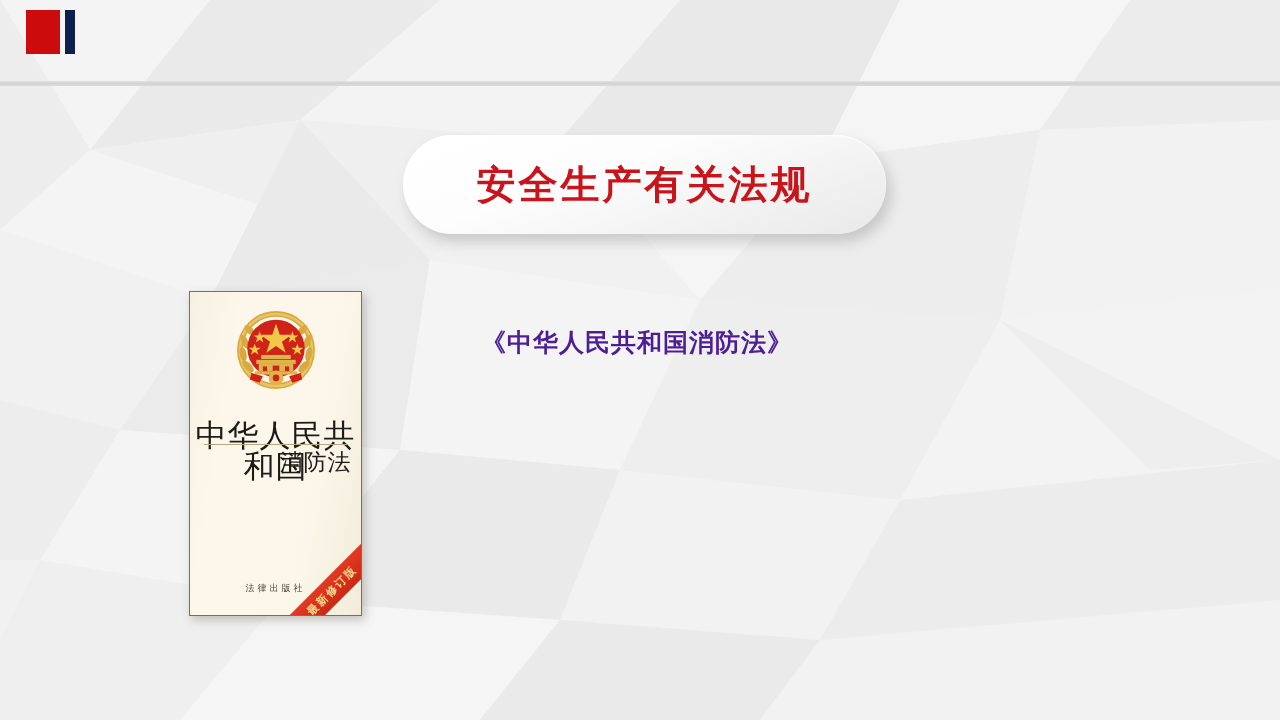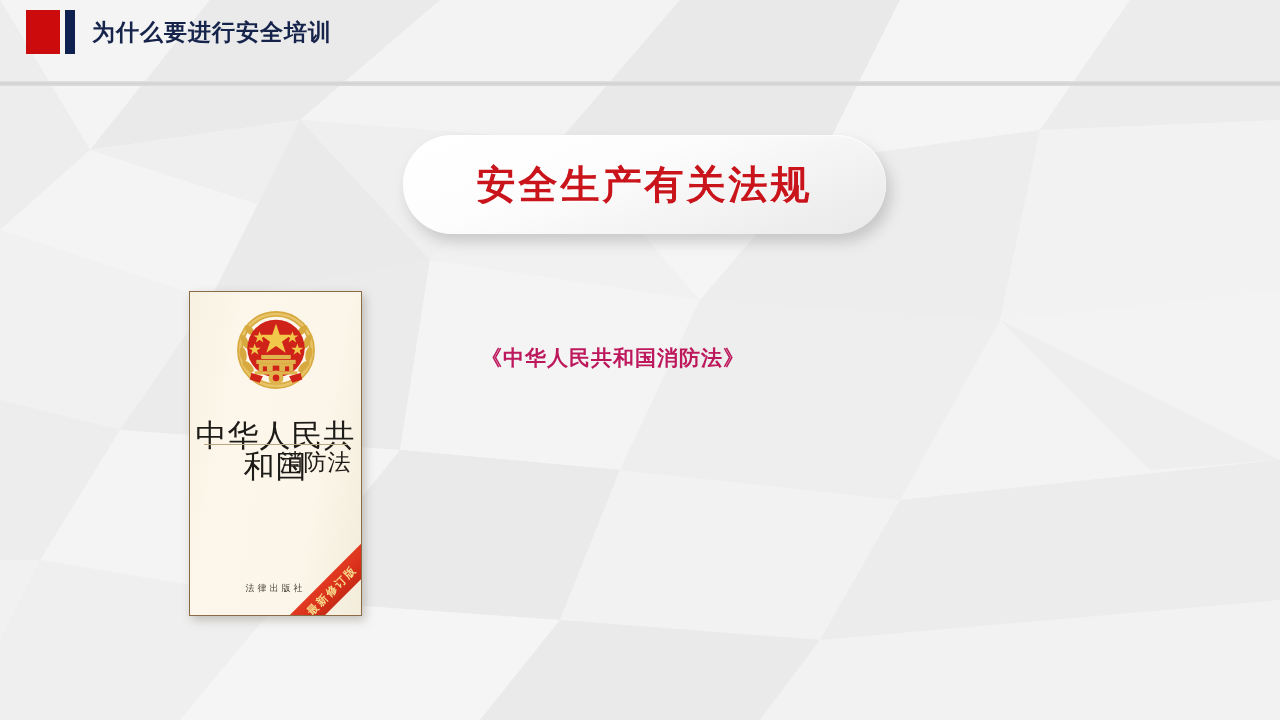--- a/index.html
+++ b/index.html
@@ -182,24 +182,24 @@
     font-weight: bold;
     color: #f7d98a;
     letter-spacing: 2px;
     white-space: nowrap;
   }
 
   
   .law-name {
     position: absolute;
     left: 481px;
-    top: 340px;
-    font-size: 21px;
+    top: 324px;
+    font-size: 25px;
     font-weight: bold;
-    color: #be185d;
+    color: #4c1d95;
     letter-spacing: 1px;
     line-height: 36px;
     white-space: nowrap;
   }
   .law-body {
     position: absolute;
     left: 483px;
     top: 416px;
     width: 680px;
     font-size: 23px;
@@ -246,21 +246,20 @@
       <polygon points="560,620 820,640 760,720 480,720" fill="#eaeaea"></polygon>
       <polygon points="820,640 1280,600 1280,720 760,720" fill="#f2f2f2"></polygon>
       <polygon points="1000,320 1280,460 1150,470" fill="#eeeeee"></polygon>
       <polygon points="560,140 700,300 430,260" fill="#f1f1f1"></polygon>
     </g>
   </svg>
 
   <div class="header">
     <div class="header-mark"></div>
     <div class="header-bar"></div>
-    <div class="header-title">为什么要进行安全培训</div>
   </div>
   <div class="header-divider"></div>
 
   <div class="title-pill">
     <div class="title-pill-text">安全生产有关法规</div>
   </div>
 
   <div class="book">
 
     <svg class="book-emblem" viewBox="0 0 100 100">

